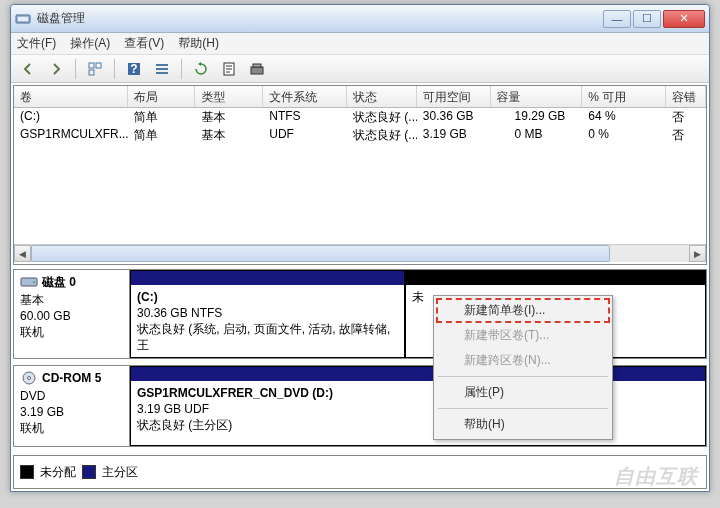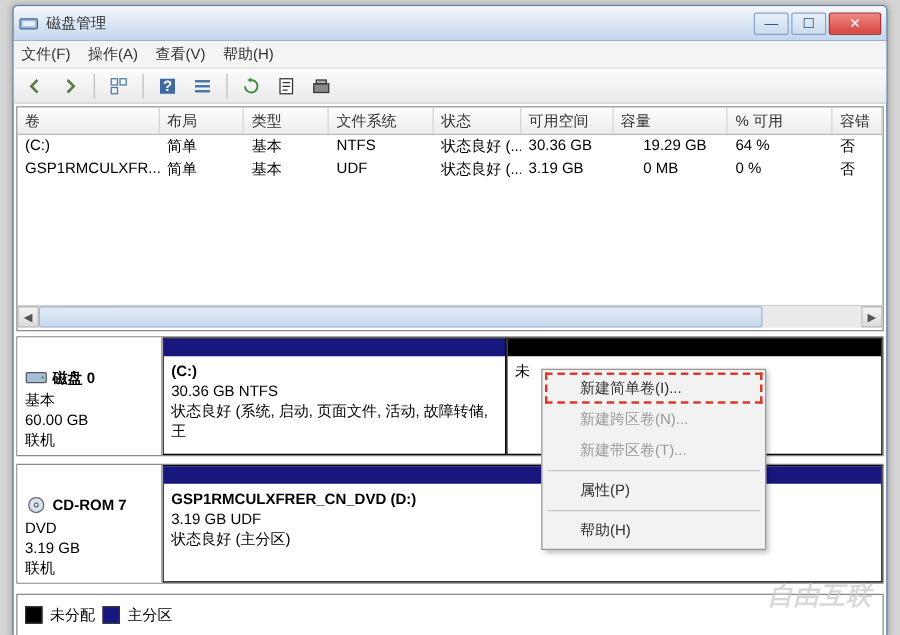--- a/index.html
+++ b/index.html
@@ -43,21 +43,21 @@
 .col-fault { width: 40px; }
 
 .hscroll { height: 18px; background: #f0f0f0; border-top: 1px solid #ccc; display: flex; align-items: stretch; }
 .hscroll .btn { width: 17px; background: linear-gradient(#f5f5f5,#dcdcdc); border: 1px solid #b5b5b5; display:flex; align-items:center; justify-content:center; font-size:9px; color:#555; }
 .hscroll .track { flex: 1; background: #eaeaea; position: relative; }
 .hscroll .thumb { position: absolute; left: 0; top: 0; bottom: 0; width: 88%; background: linear-gradient(#e3ecf7,#c8d9ef); border: 1px solid #9db5d1; border-radius: 2px; }
 
 .disk-pane { padding: 2px; }
 .disk-row { display: flex; border: 1px solid #888; margin-bottom: 6px; min-height: 82px; }
 .disk-label { width: 116px; background: #fff; border-right: 1px solid #888; padding: 4px 6px; position: relative; }
-.disk-label .hdr { display:flex; align-items:center; gap:4px; font-weight: bold; margin-bottom: 2px; margin-top: 20px; }
+.disk-label .hdr { display:flex; align-items:center; gap:4px; font-weight: bold; margin-bottom: 2px; }
 .disk-label .hdr svg { width: 18px; height: 14px; }
 .disk-label div { line-height: 16px; }
 .disk-map { flex: 1; display: flex; }
 .vol-block { border: 1px solid #000; margin: 0; display: flex; flex-direction: column; }
 .vol-block .bar { height: 14px; }
 .vol-block .body { padding: 4px 6px; line-height: 16px; }
 .vol-block .name { font-weight: bold; }
 .bar-navy { background: #17177d; }
 .bar-black { background: #000; }
 
@@ -231,21 +231,21 @@
       </div>
     </div>
 
     <div class="disk-row">
       <div class="disk-label">
         <div class="hdr">
             <svg viewBox="0 0 18 14">
               <circle cx="9" cy="7" r="6" fill="#d8e2ec" stroke="#667"></circle>
               <circle cx="9" cy="7" r="1.5" fill="#fff" stroke="#667"></circle>
             </svg>
-            <span>CD-ROM 7</span>
+            <span>CD-ROM 5</span>
           </div>
         <div>DVD</div>
         <div>3.19 GB</div>
         <div>联机</div>
       </div>
       <div class="disk-map">
         <div class="vol-block" style="flex:1">
           <div class="bar bar-navy"></div>
           <div class="body">
             <div class="name">GSP1RMCULXFRER_CN_DVD  (D:)</div>
@@ -262,21 +262,21 @@
     <div class="swatch" style="background:#000"></div>
     <span>未分配</span>
     <div class="swatch" style="background:#17177d"></div>
     <span>主分区</span>
   </div>
 
 </div>
 
 <div class="context-menu">
   <div class="mitem highlight">新建简单卷(I)...</div>
+  <div class="mitem disabled">新建带区卷(T)...</div>
   <div class="mitem disabled">新建跨区卷(N)...</div>
-  <div class="mitem disabled">新建带区卷(T)...</div>
   <div class="msep"></div>
   <div class="mitem">属性(P)</div>
   <div class="msep"></div>
   <div class="mitem">帮助(H)</div>
 </div>
 
 <div class="watermark">自由互联</div>
 
 </body></html>

